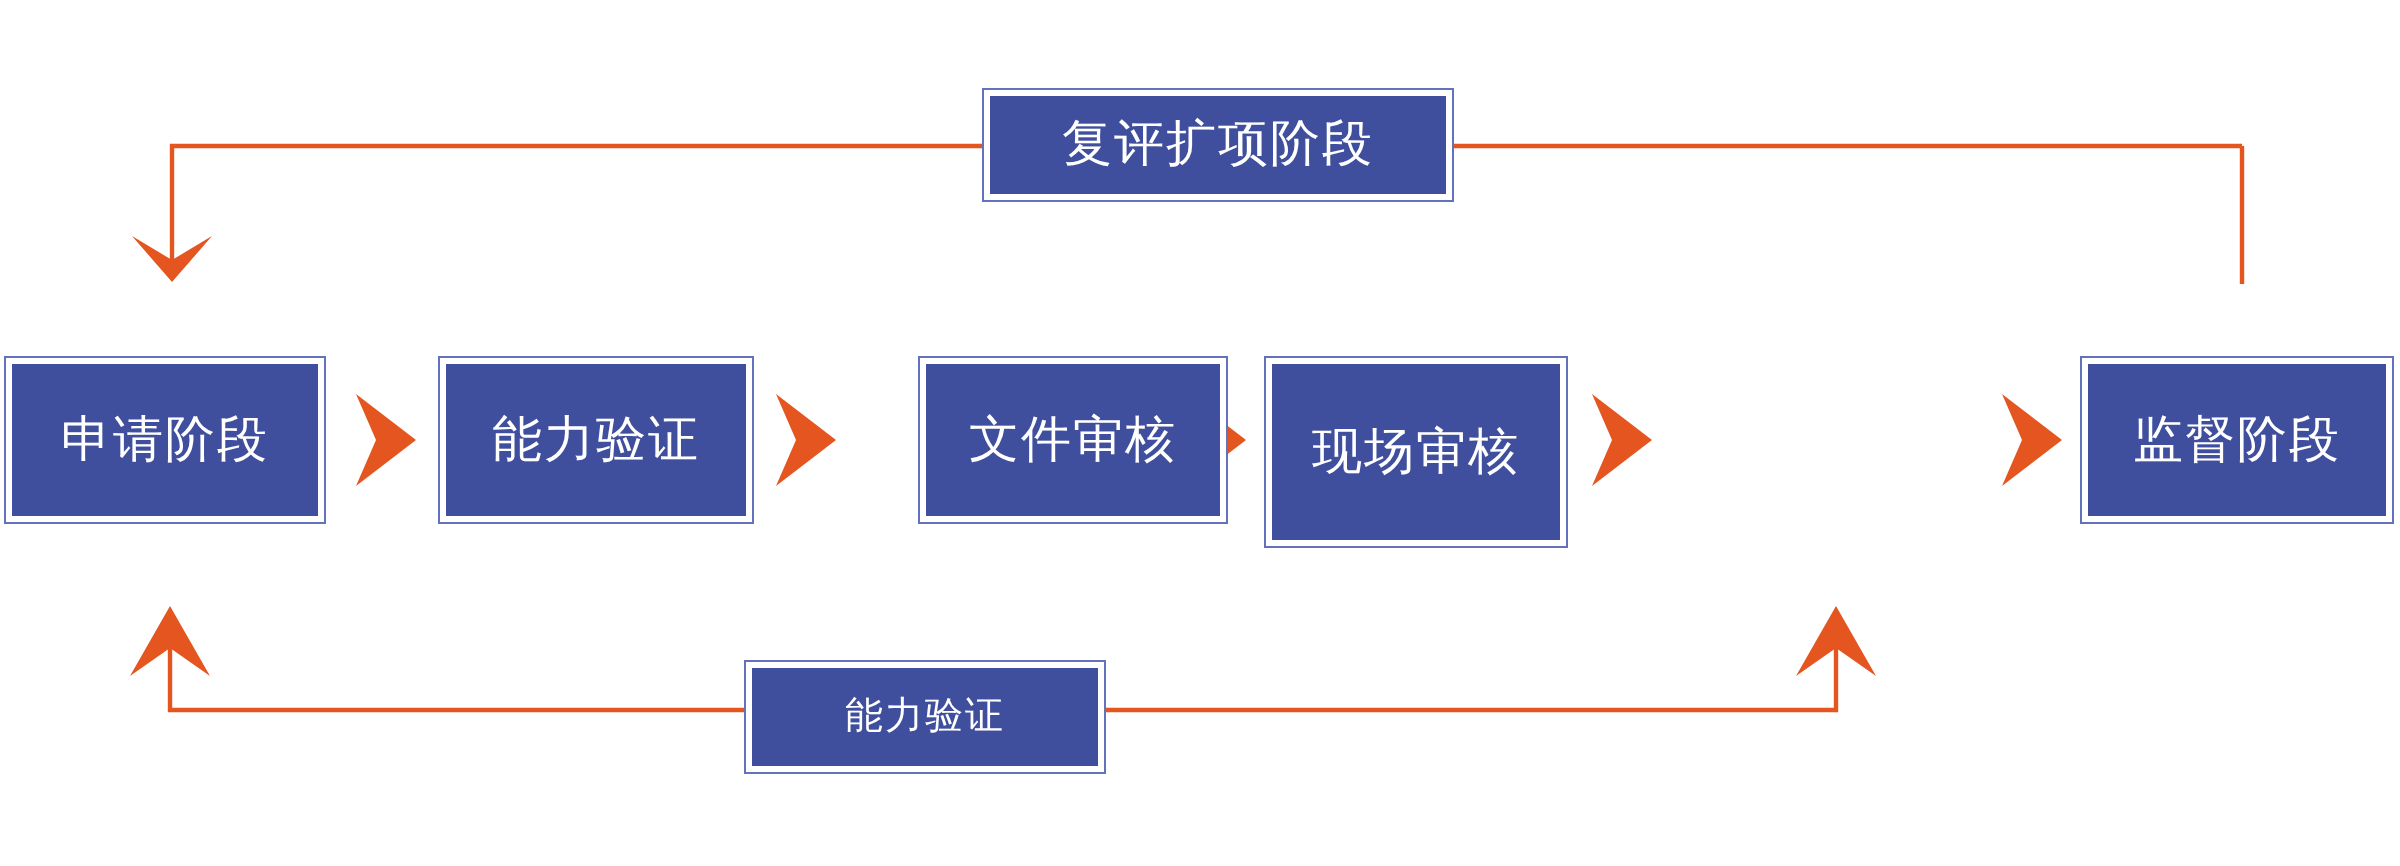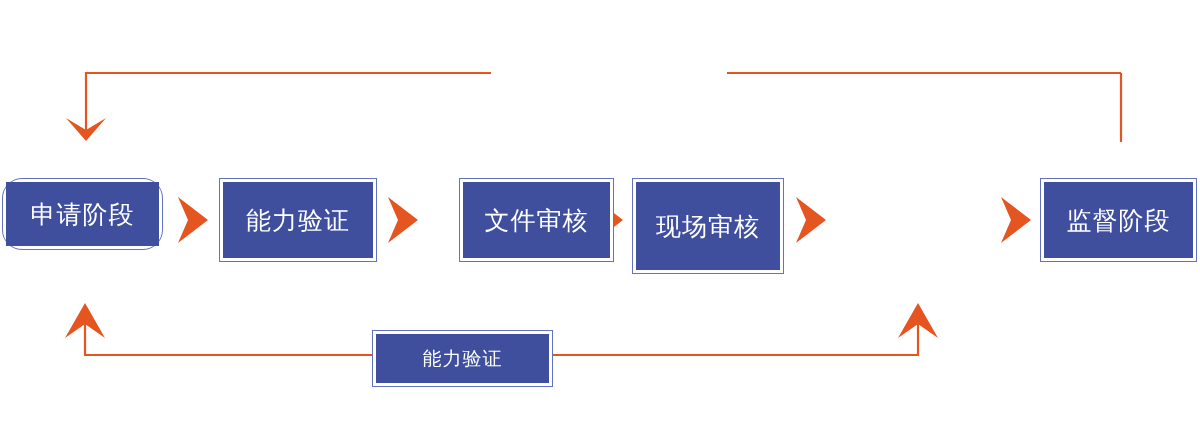--- a/index.html
+++ b/index.html
@@ -78,22 +78,27 @@
 
     <g>
       <path d="M 178 197 L 208 220 L 178 243 L 188 220 Z" fill="#e4551f"></path>
       <path d="M 388 197 L 418 220 L 388 243 L 398 220 Z" fill="#e4551f"></path>
       <path d="M 593 197 L 623 220 L 593 243 L 603 220 Z" fill="#e4551f"></path>
       <path d="M 796 197 L 826 220 L 796 243 L 806 220 Z" fill="#e4551f"></path>
       <path d="M 1001 197 L 1031 220 L 1001 243 L 1011 220 Z" fill="#e4551f"></path>
     </g>
   </svg>
 
+  <div class="pbox" style="left:491px; top:44px; width:236px; height:57px;">
+    <div class="fill">
+      <span class="label">复评扩项阶段</span>
+    </div>
+  </div>
 
-  <div class="pbox" style="left:2px; top:178px; width:161px; height:72px;border-radius:20px;">
+  <div class="pbox" style="left:2px; top:178px; width:161px; height:84px;">
     <div class="fill">
       <span class="label">申请阶段</span>
     </div>
   </div>
 
   <div class="pbox" style="left:219px; top:178px; width:158px; height:84px;">
     <div class="fill">
       <span class="label">能力验证</span>
     </div>
   </div>

